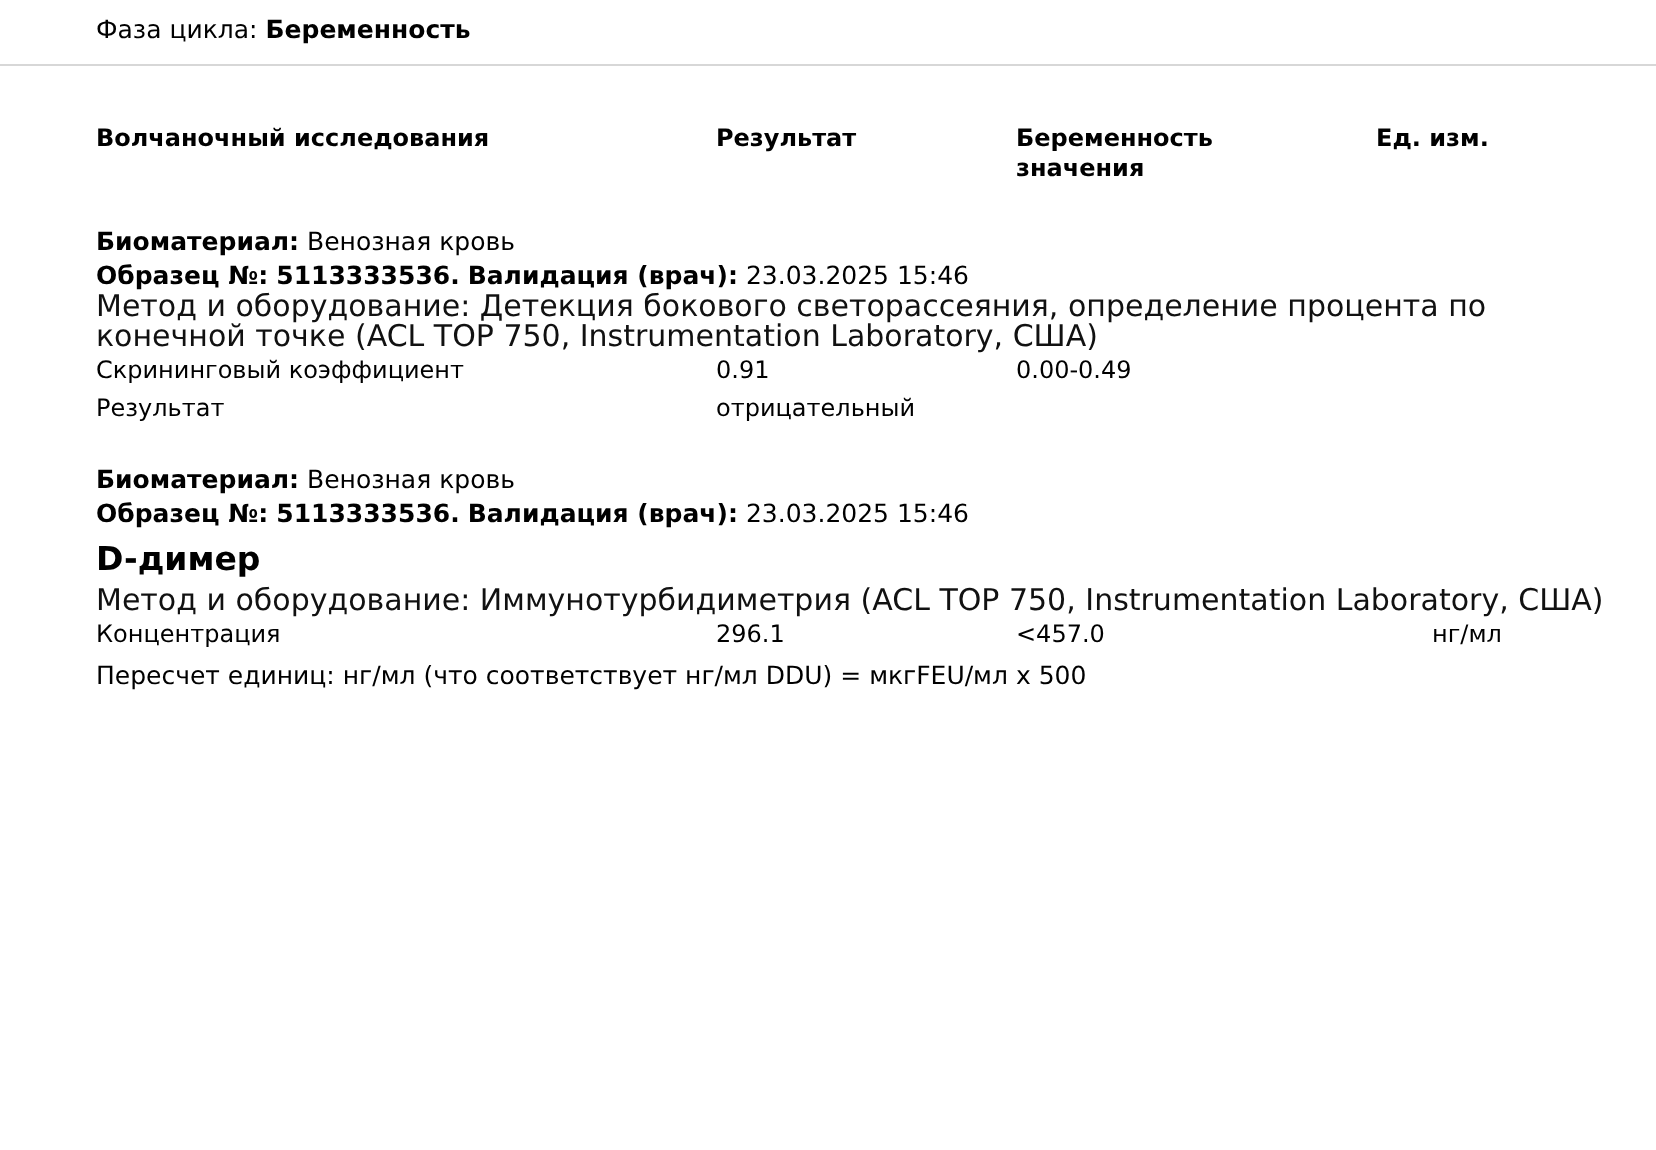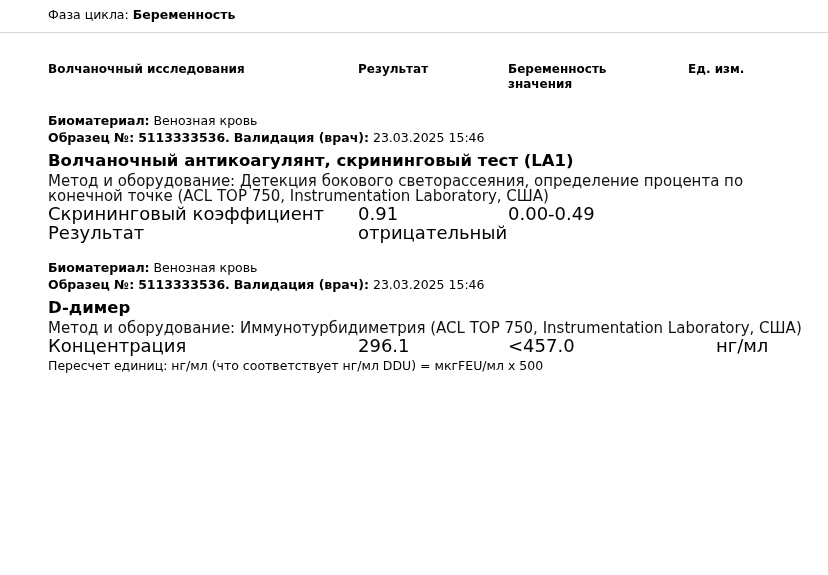--- a/index.html
+++ b/index.html
@@ -98,21 +98,21 @@
     font-size: 16.5px;
     font-weight: bold;
     line-height: 24px;
     margin-top: 3px;
     margin-bottom: 1px;
   }
   .row {
     position: relative;
     height: 19px;
     line-height: 19px;
-    font-size: 18px;
+    font-size: 12px;
   }
   .cell { position: absolute; top: 0; }
   .c-name { left: 0; }
   .c-result { left: 310px; }
   .c-ref { left: 460px; }
   .c-unit { left: 668px; }
   .spacer-lg { height: 17px; }
   .note {
     font-size: 12.5px;
     line-height: 19px;
@@ -158,21 +158,20 @@
       <div class="line">
         <span class="b">Биоматериал:</span>
         <span>Венозная кровь</span>
       </div>
       <div class="line">
         <span class="b">Образец №:</span>
         <span class="b">5113333536.</span>
         <span class="b">Валидация (врач):</span>
         <span>23.03.2025 15:46</span>
       </div>
-      <div class="test-title">Волчаночный антикоагулянт, скрининговый тест (LA1)</div>
       <div class="small line-wrap">Метод и оборудование: Детекция бокового светорассеяния, определение процента по конечной точке (ACL TOP 750, Instrumentation Laboratory, США)</div>
       <div class="row">
         <span class="cell c-name">Скрининговый коэффициент</span>
         <span class="cell c-result">0.91</span>
         <span class="cell c-ref">0.00-0.49</span>
         <span class="cell c-unit"></span>
       </div>
       <div class="row">
         <span class="cell c-name">Результат</span>
         <span class="cell c-result">отрицательный</span>

